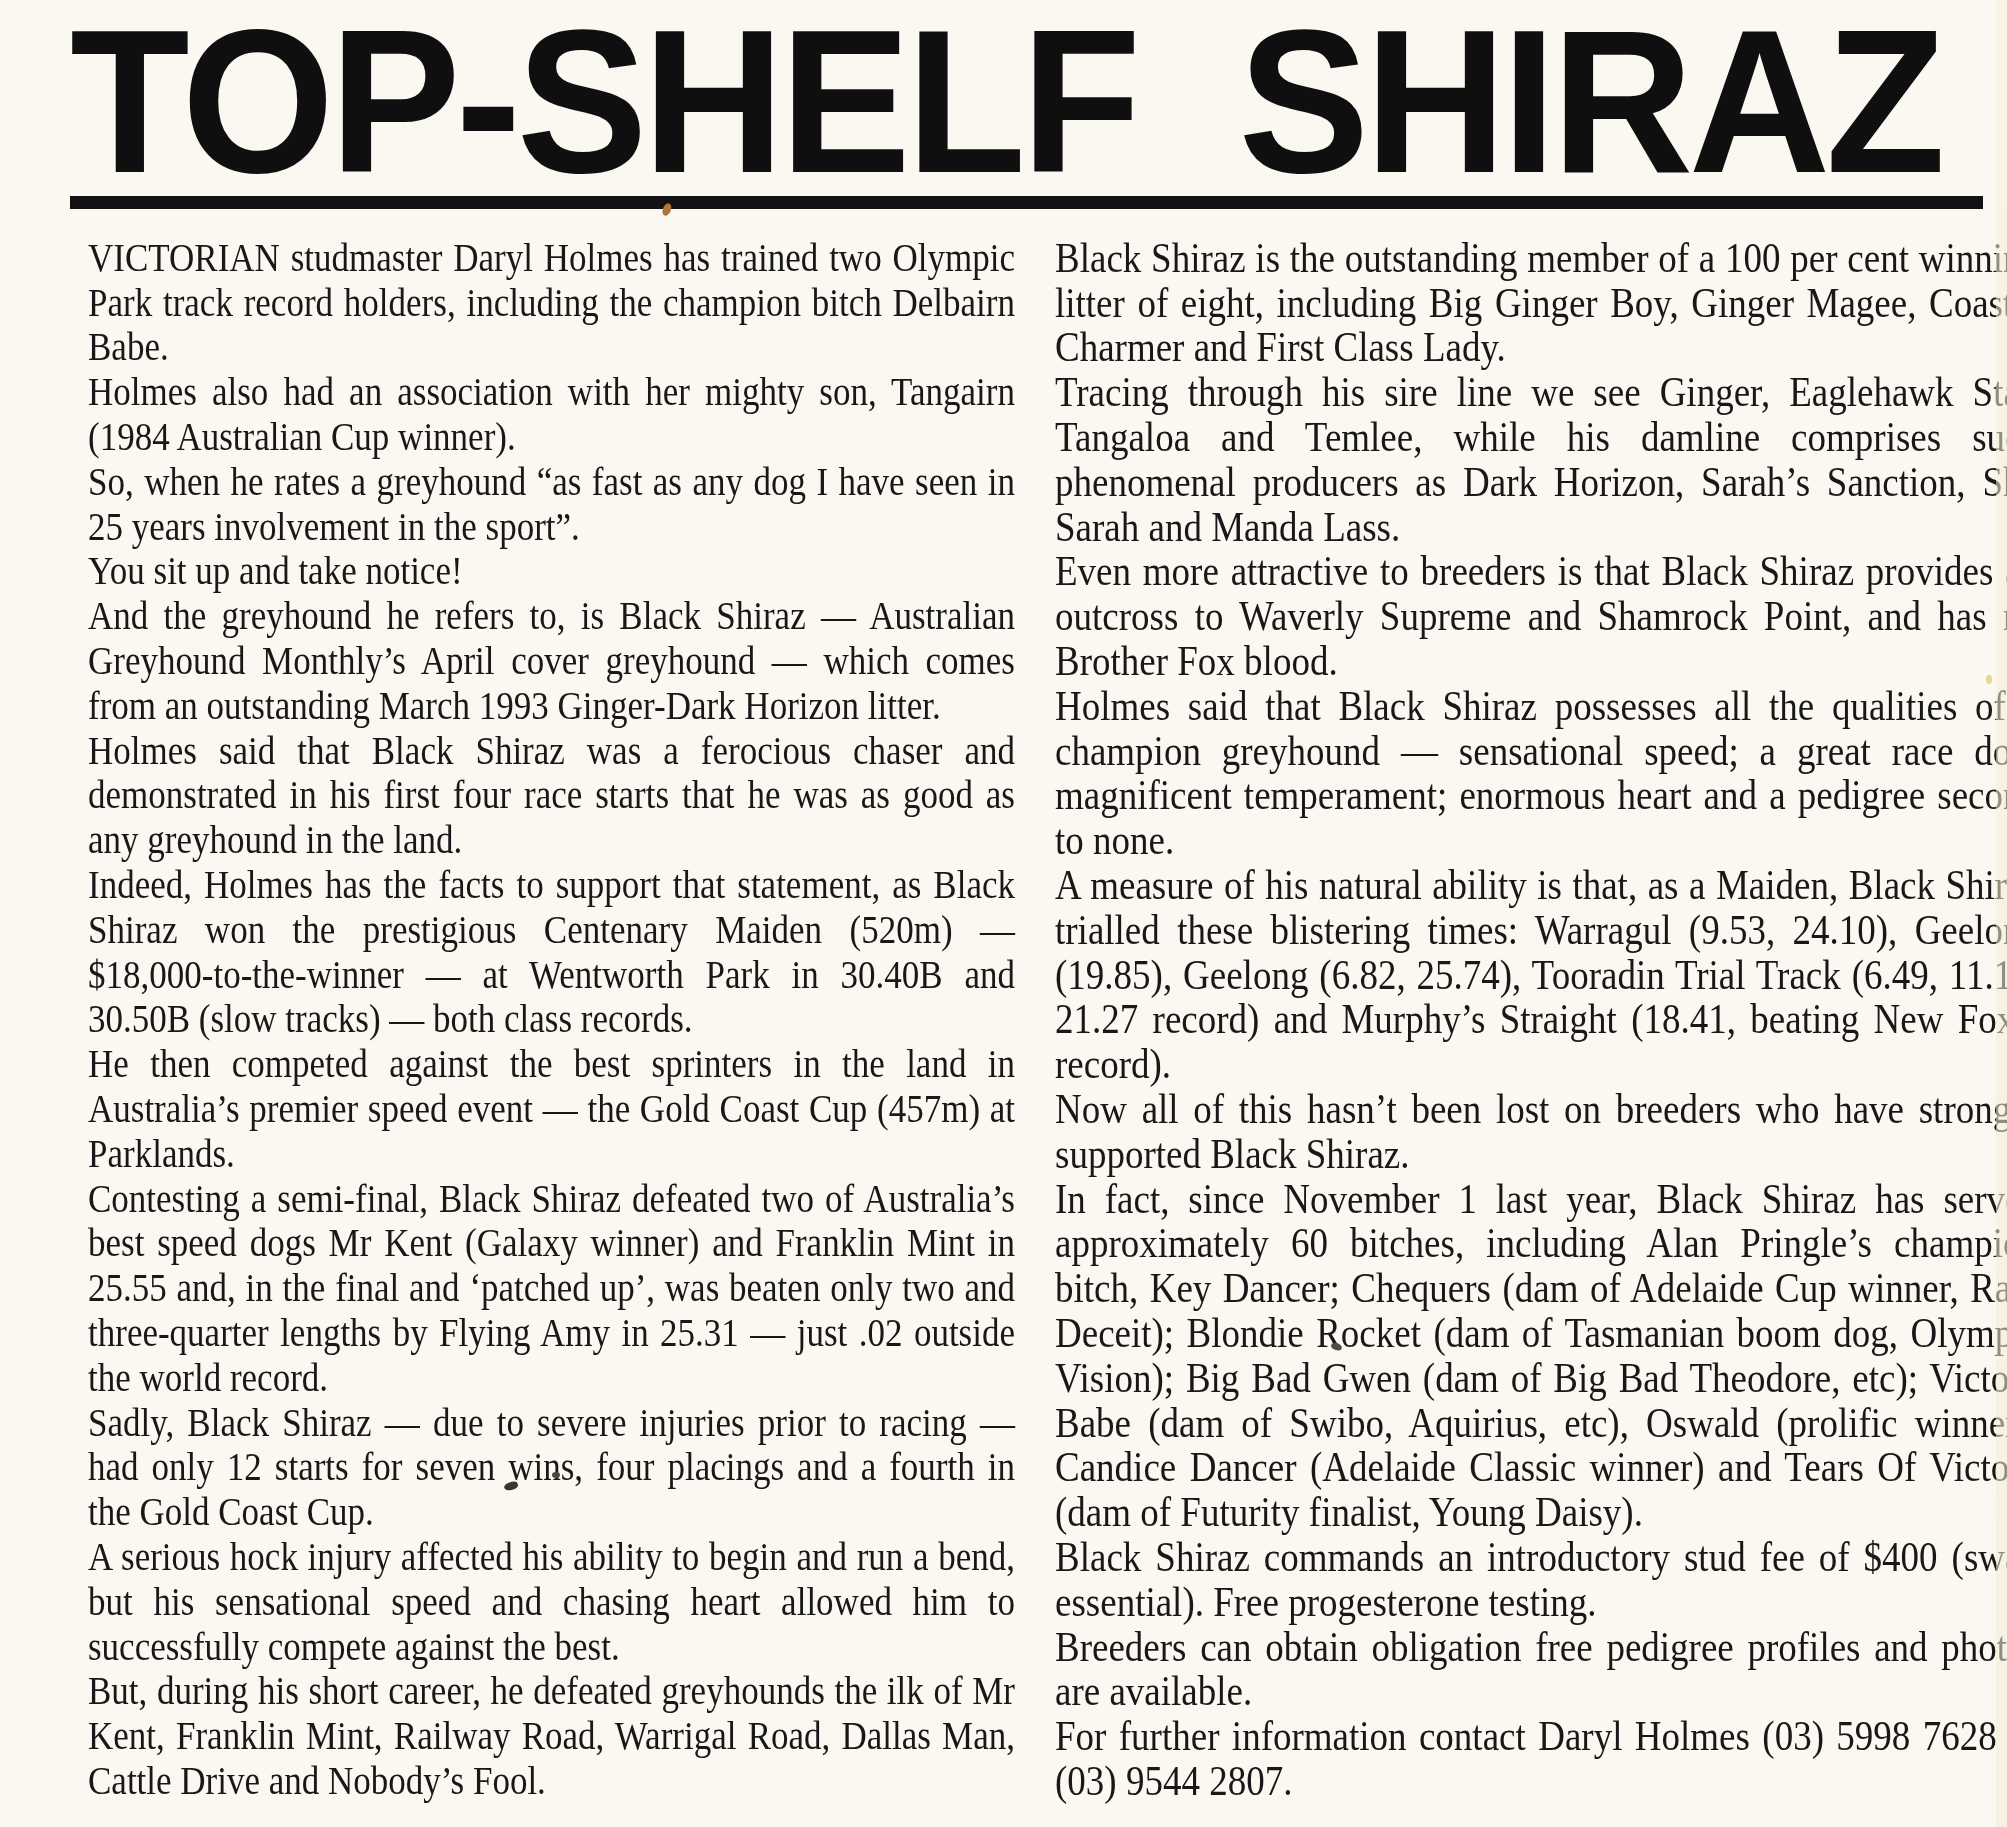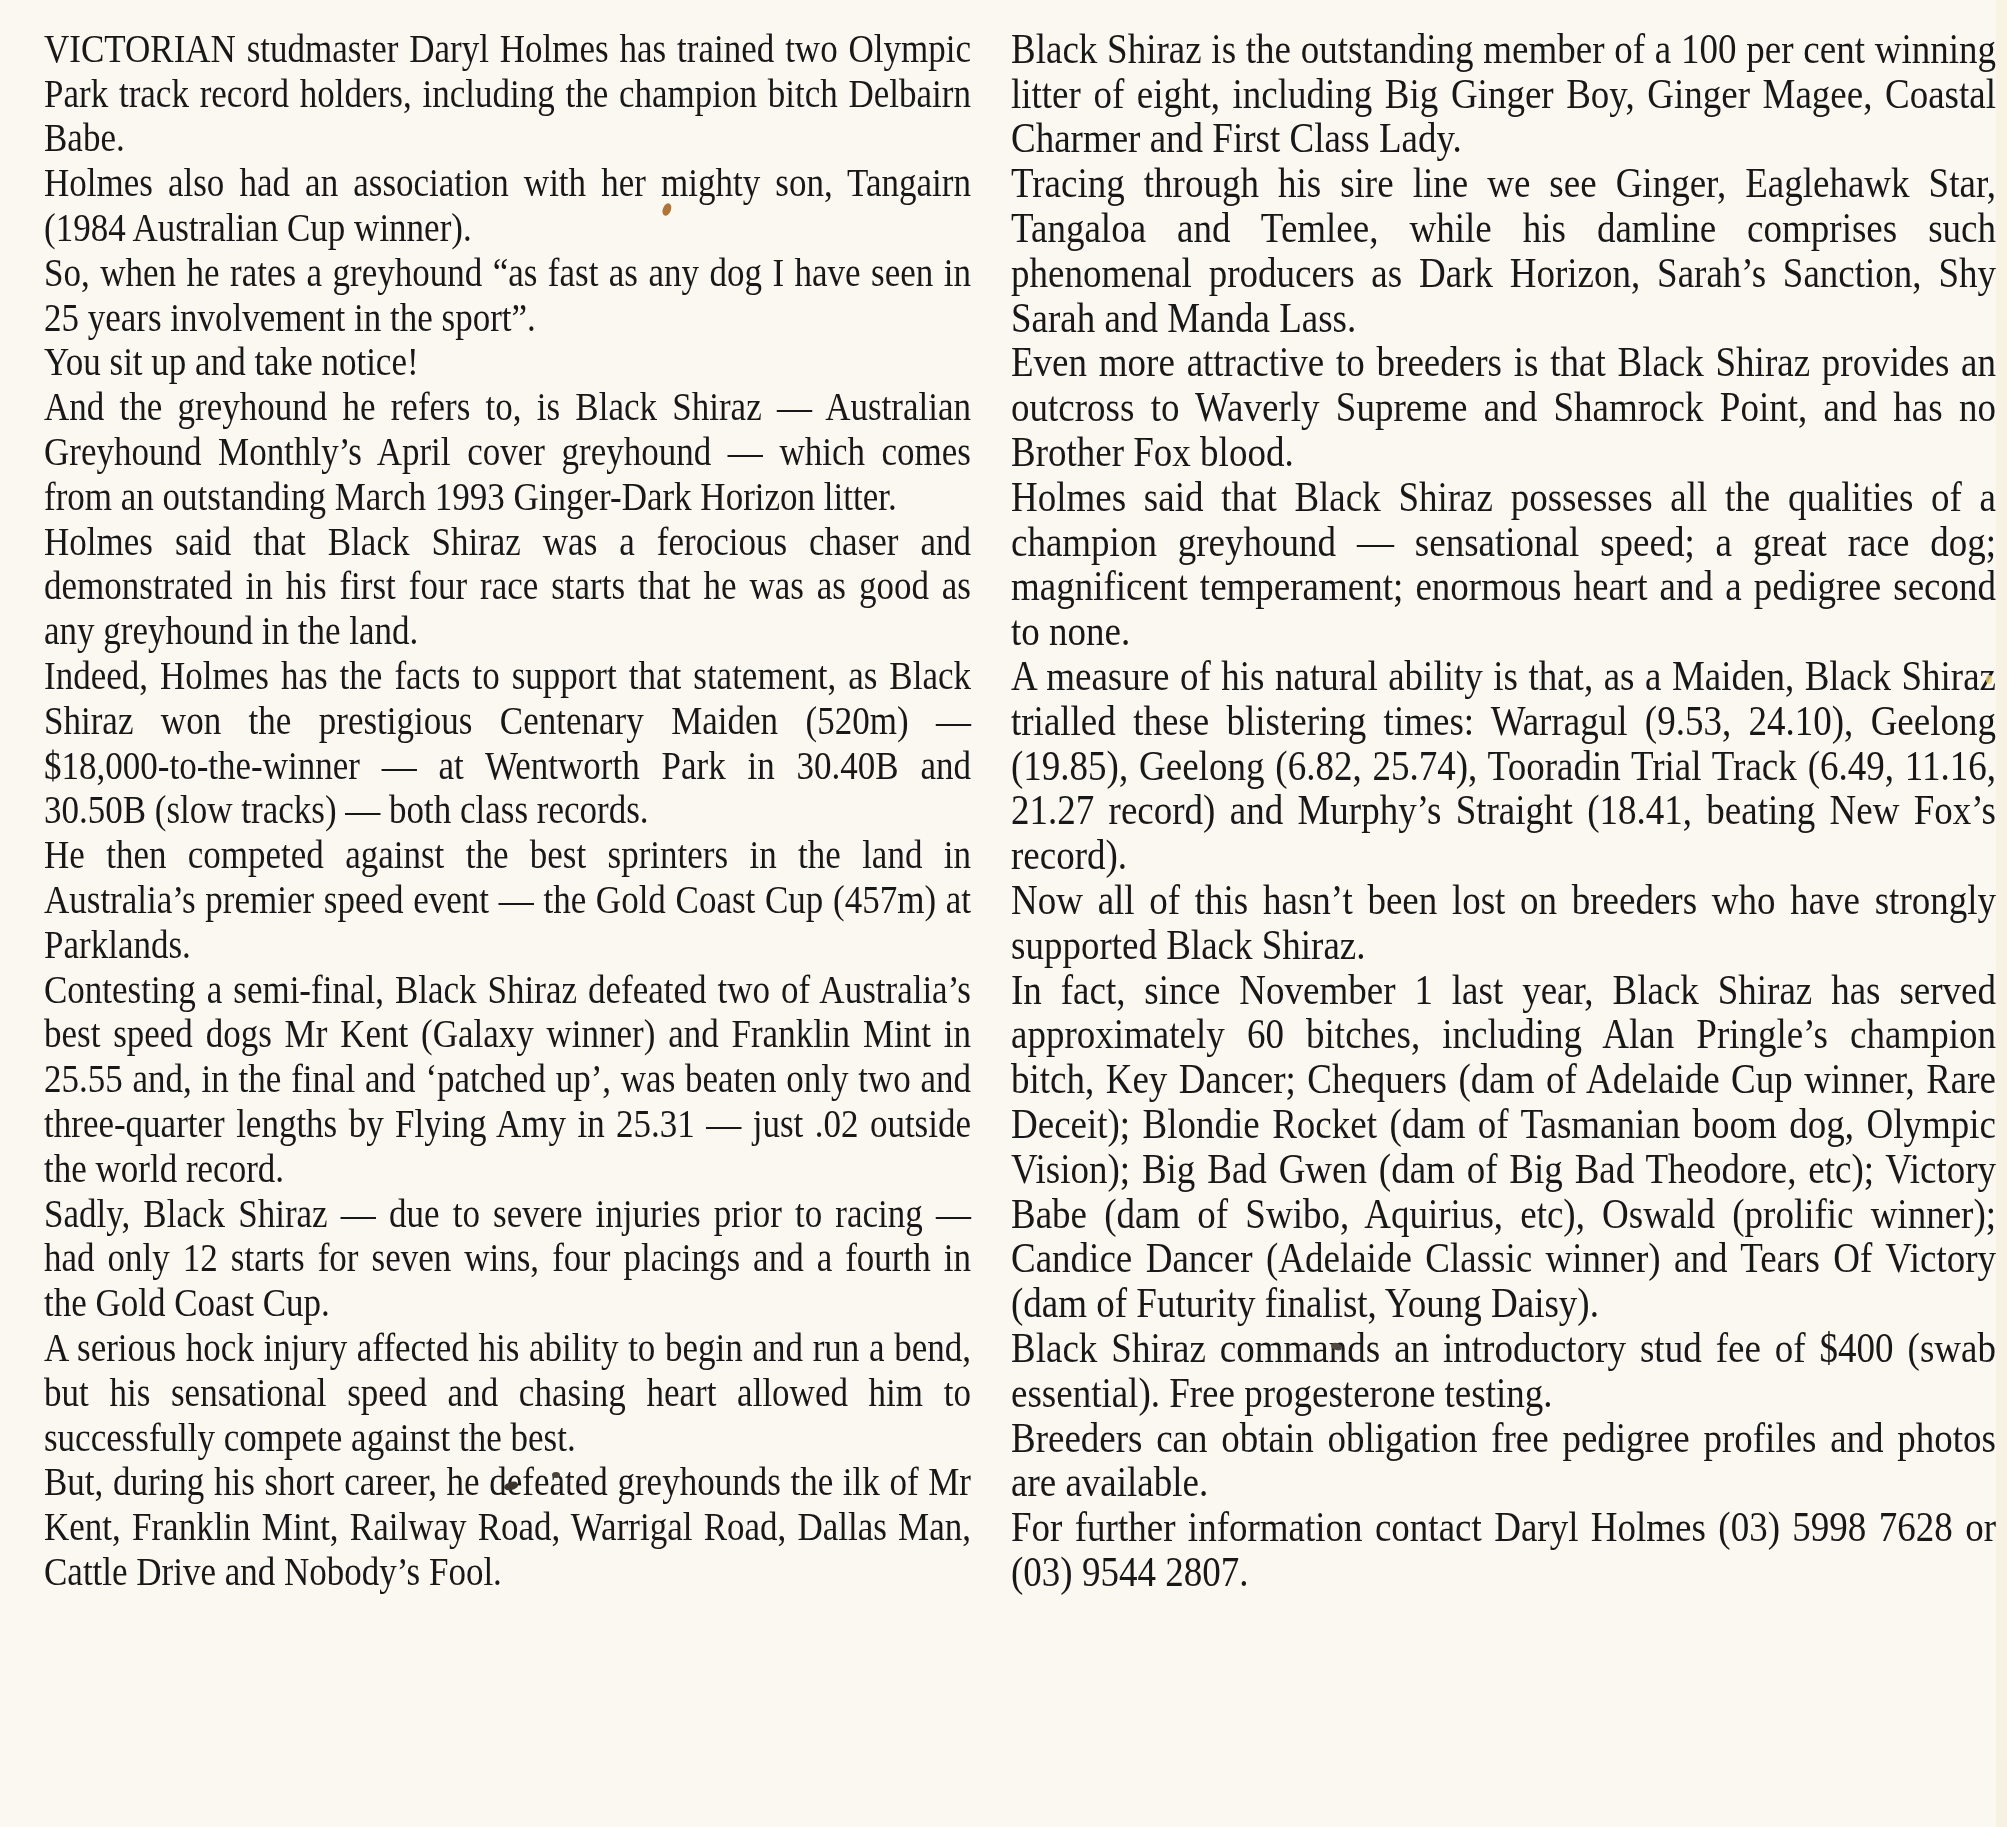--- a/index.html
+++ b/index.html
@@ -38,20 +38,21 @@
     height: 12.5px;
     margin-top: 9px;
     background: #121212;
   }
   
   .article-body {
     display: flex;
     padding: 27px 16px 0 44px;
     gap: 40px;
     align-items: flex-start;
+    margin-left: 44px;
   }
   .col {
     text-align: justify;
     line-height: 40px;
     transform: scaleY(1.12);
     transform-origin: top left;
     color: #181818;
   }
   .col p { margin: 0; }
   .col-left  { width: 927px; flex: none; font-size: 35px; }
@@ -67,20 +68,24 @@
     position: absolute; right: 0; top: 0; width: 12.5px; height: 100%;
     background: linear-gradient(#f7efd9, #f3ecd8);
     opacity: .55;
   }
 </style>
 </head>
 <body>
 
 <div class="page">
 
+  <header class="masthead">
+    <h1 class="headline">TOP-SHELF SHIRAZ</h1>
+    <div class="headline-rule"></div>
+  </header>
 
   <main class="article-body">
 
     <section class="col col-left">
       <p>VICTORIAN studmaster Daryl Holmes has trained two Olympic Park track record holders, including the champion bitch Delbairn Babe.</p>
       <p>Holmes also had an association with her mighty son, Tangairn (1984 Australian Cup winner).</p>
       <p>So, when he rates a greyhound “as fast as any dog I have seen in 25 years involvement in the sport”.</p>
       <p>You sit up and take notice!</p>
       <p>And the greyhound he refers to, is Black Shiraz — Australian Greyhound Monthly’s April cover greyhound — which comes from an outstanding March 1993 Ginger-Dark Horizon litter.</p>
       <p>Holmes said that Black Shiraz was a ferocious chaser and demonstrated in his first four race starts that he was as good as any greyhound in the land.</p>

